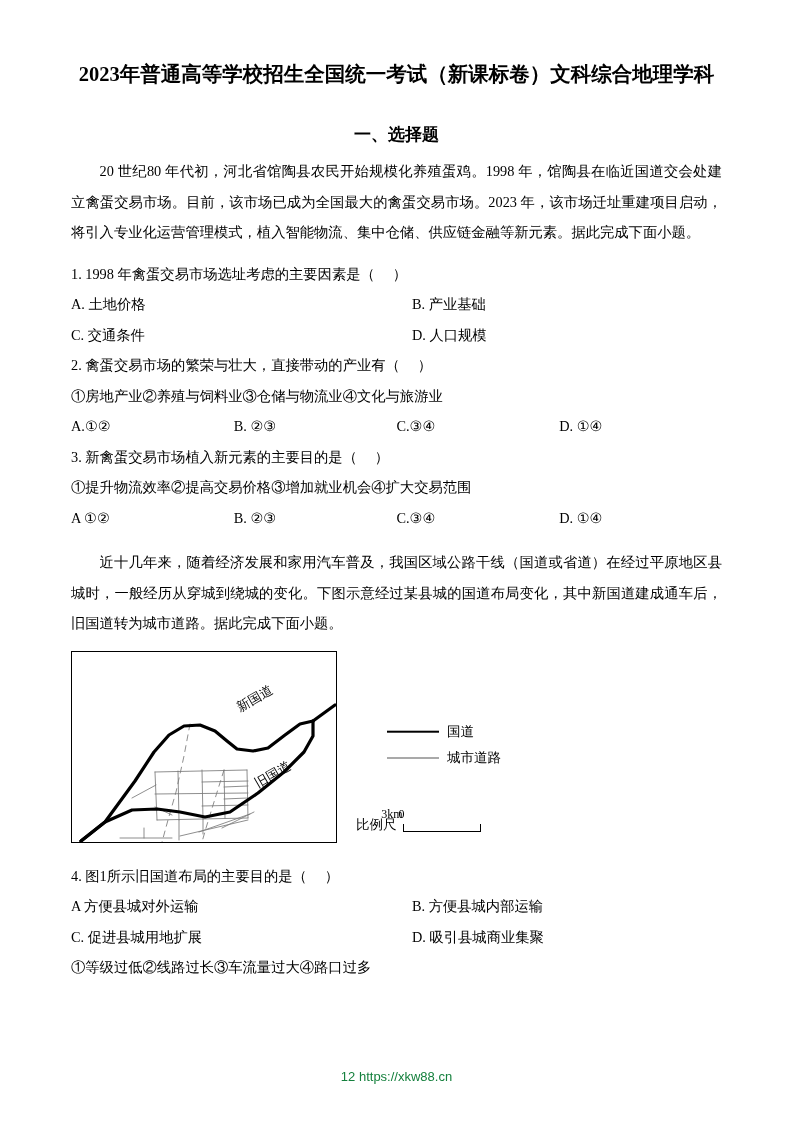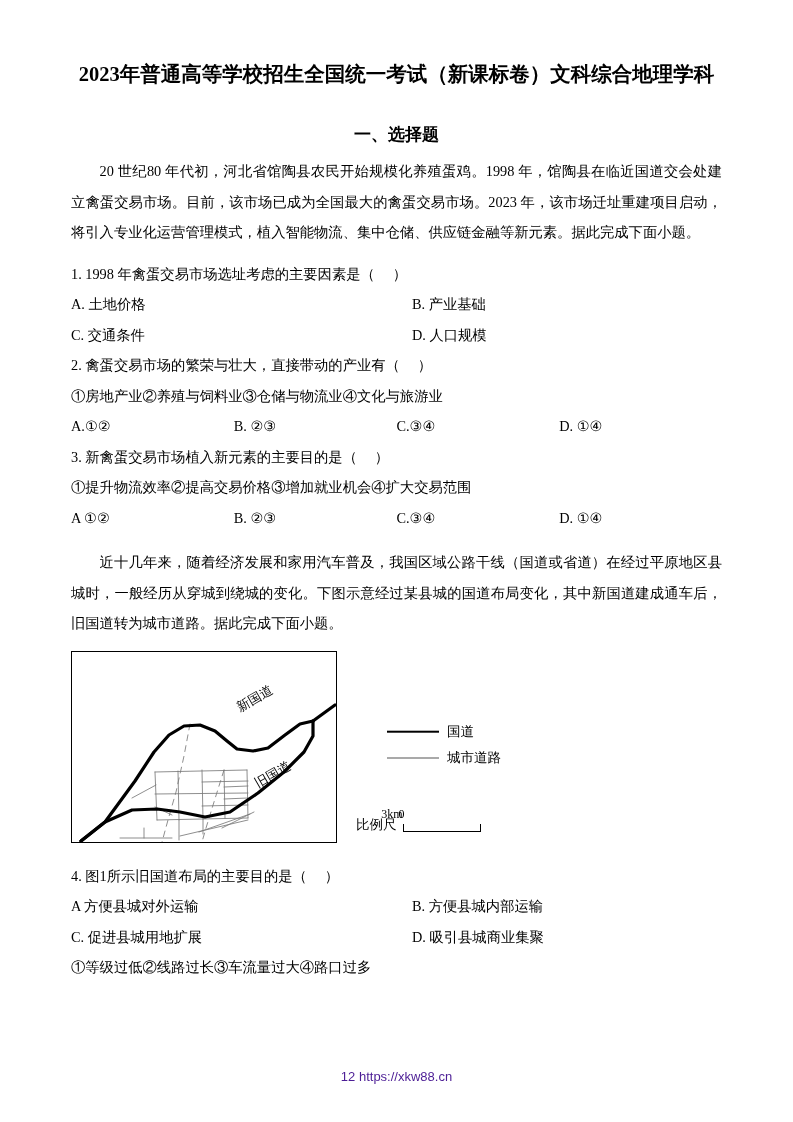--- a/index.html
+++ b/index.html
@@ -172,21 +172,21 @@
   }
 
   
   .footer {
     position: absolute;
     left: 0;
     top: 1069px;
     width: 793px;
     text-align: center;
     font-size: 13px;
-    color: #4c1d95;
+    color: #15803d;
     font-family: "Liberation Sans", "DejaVu Sans", sans-serif;
   }
 
   .rot-label {
     font-family: "Liberation Sans", "DejaVu Sans", sans-serif;
   }
 </style>
 </head>
 <body>
 

